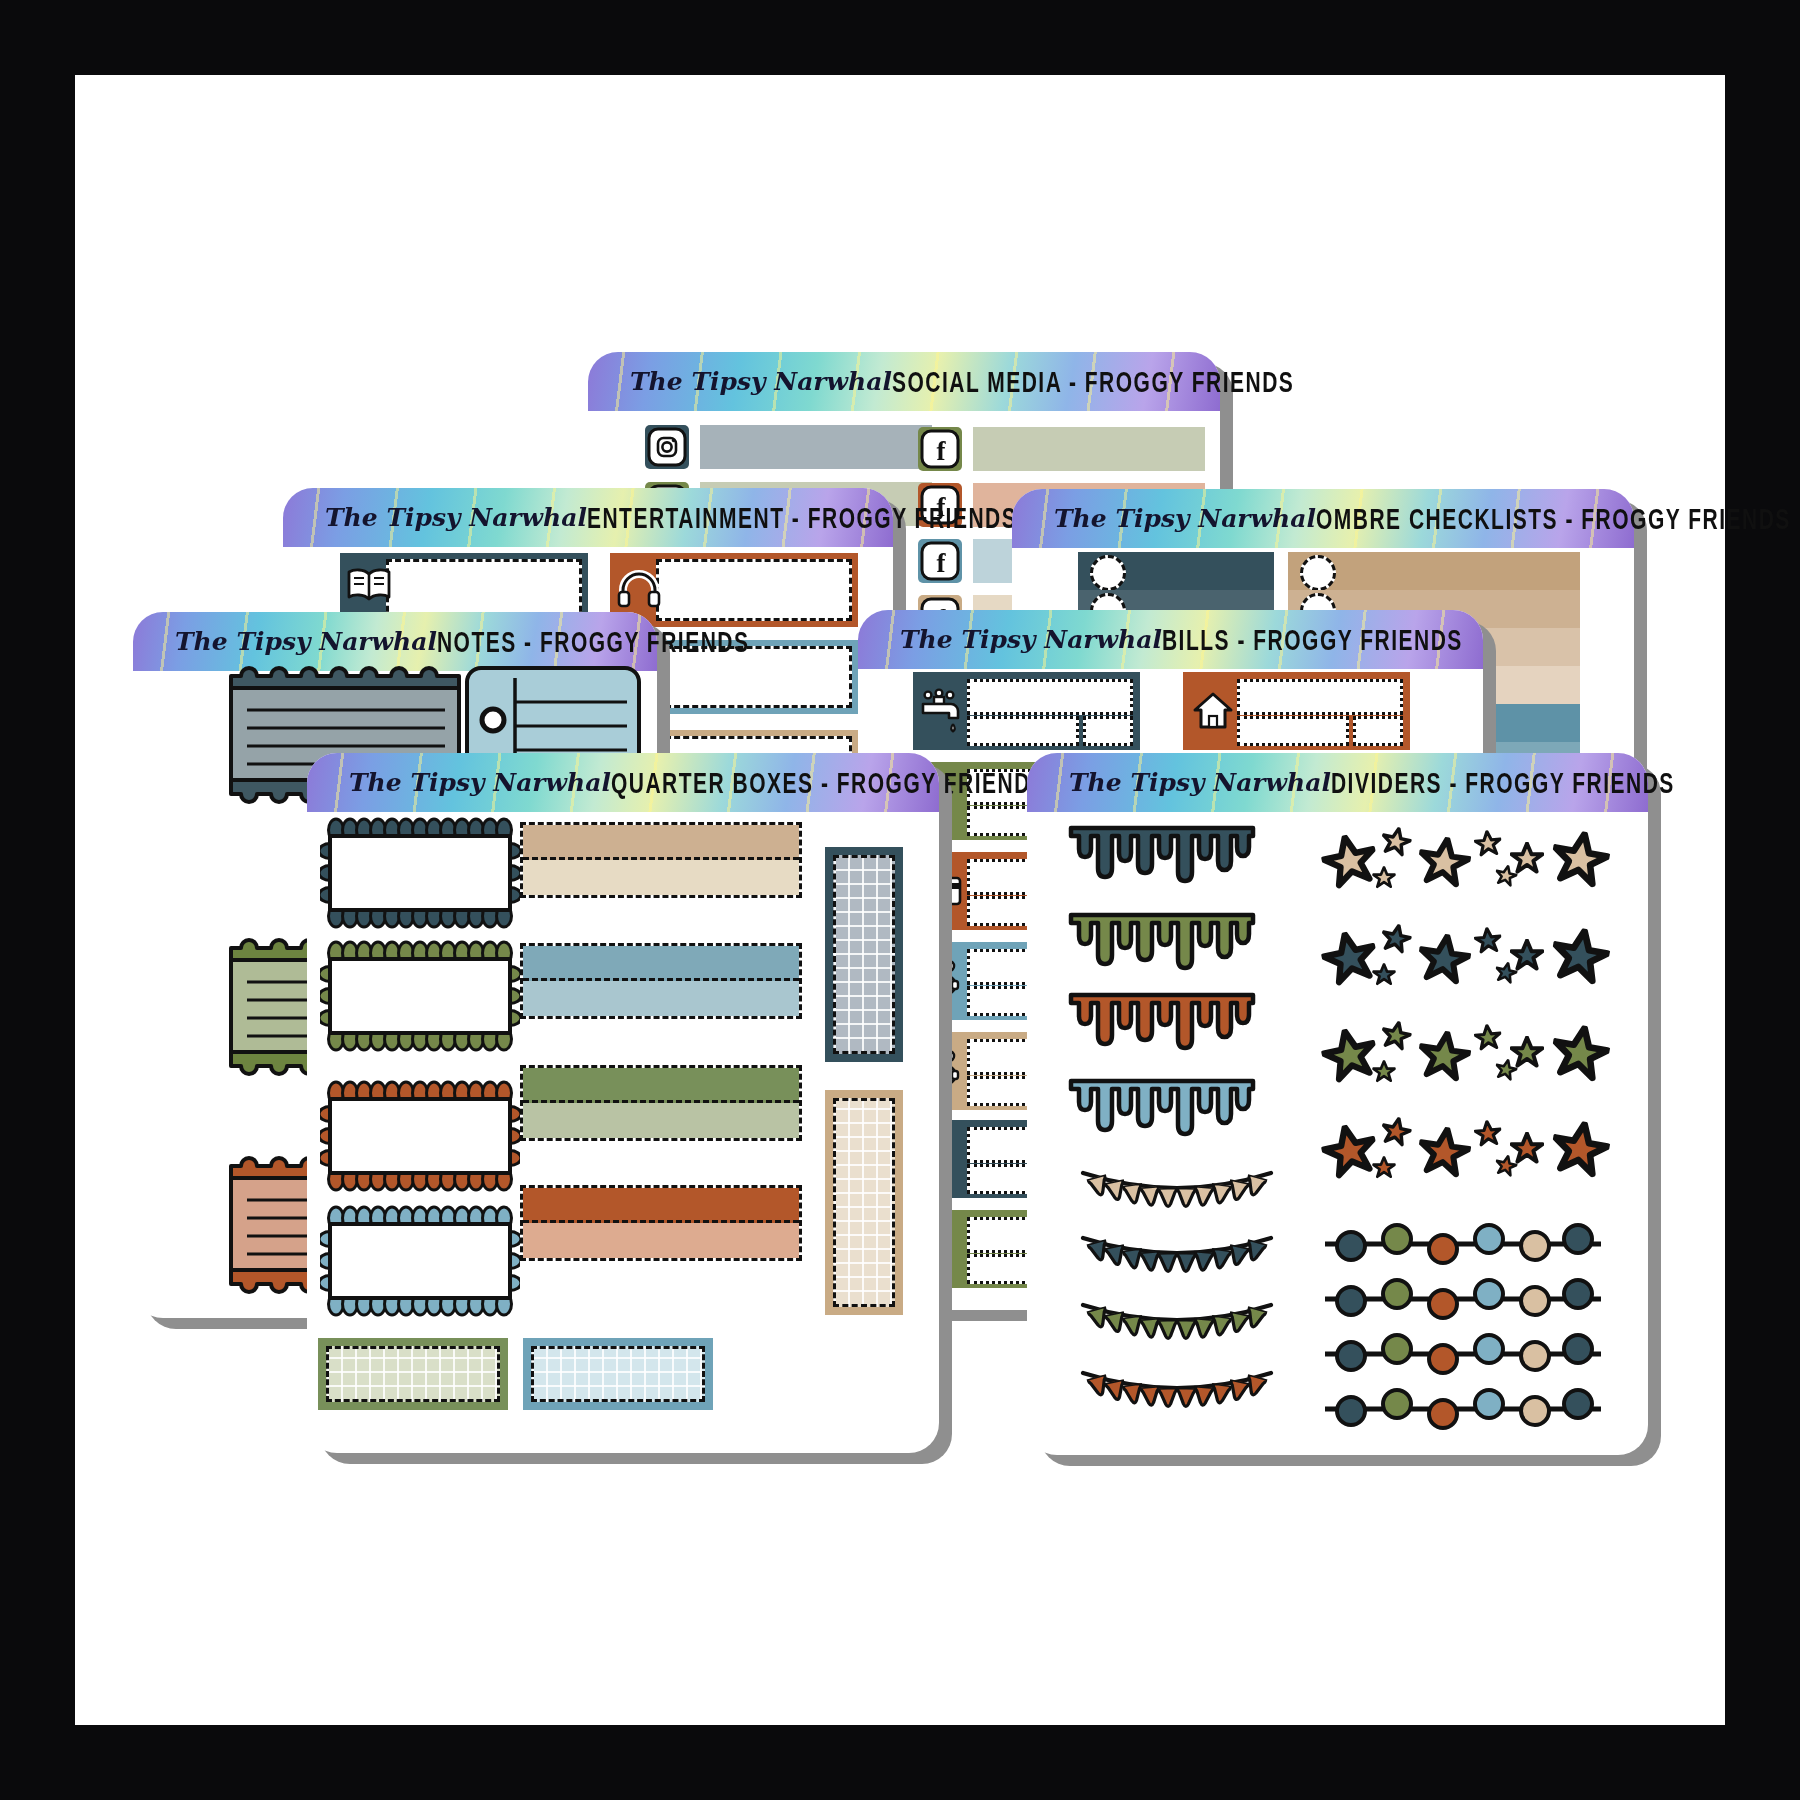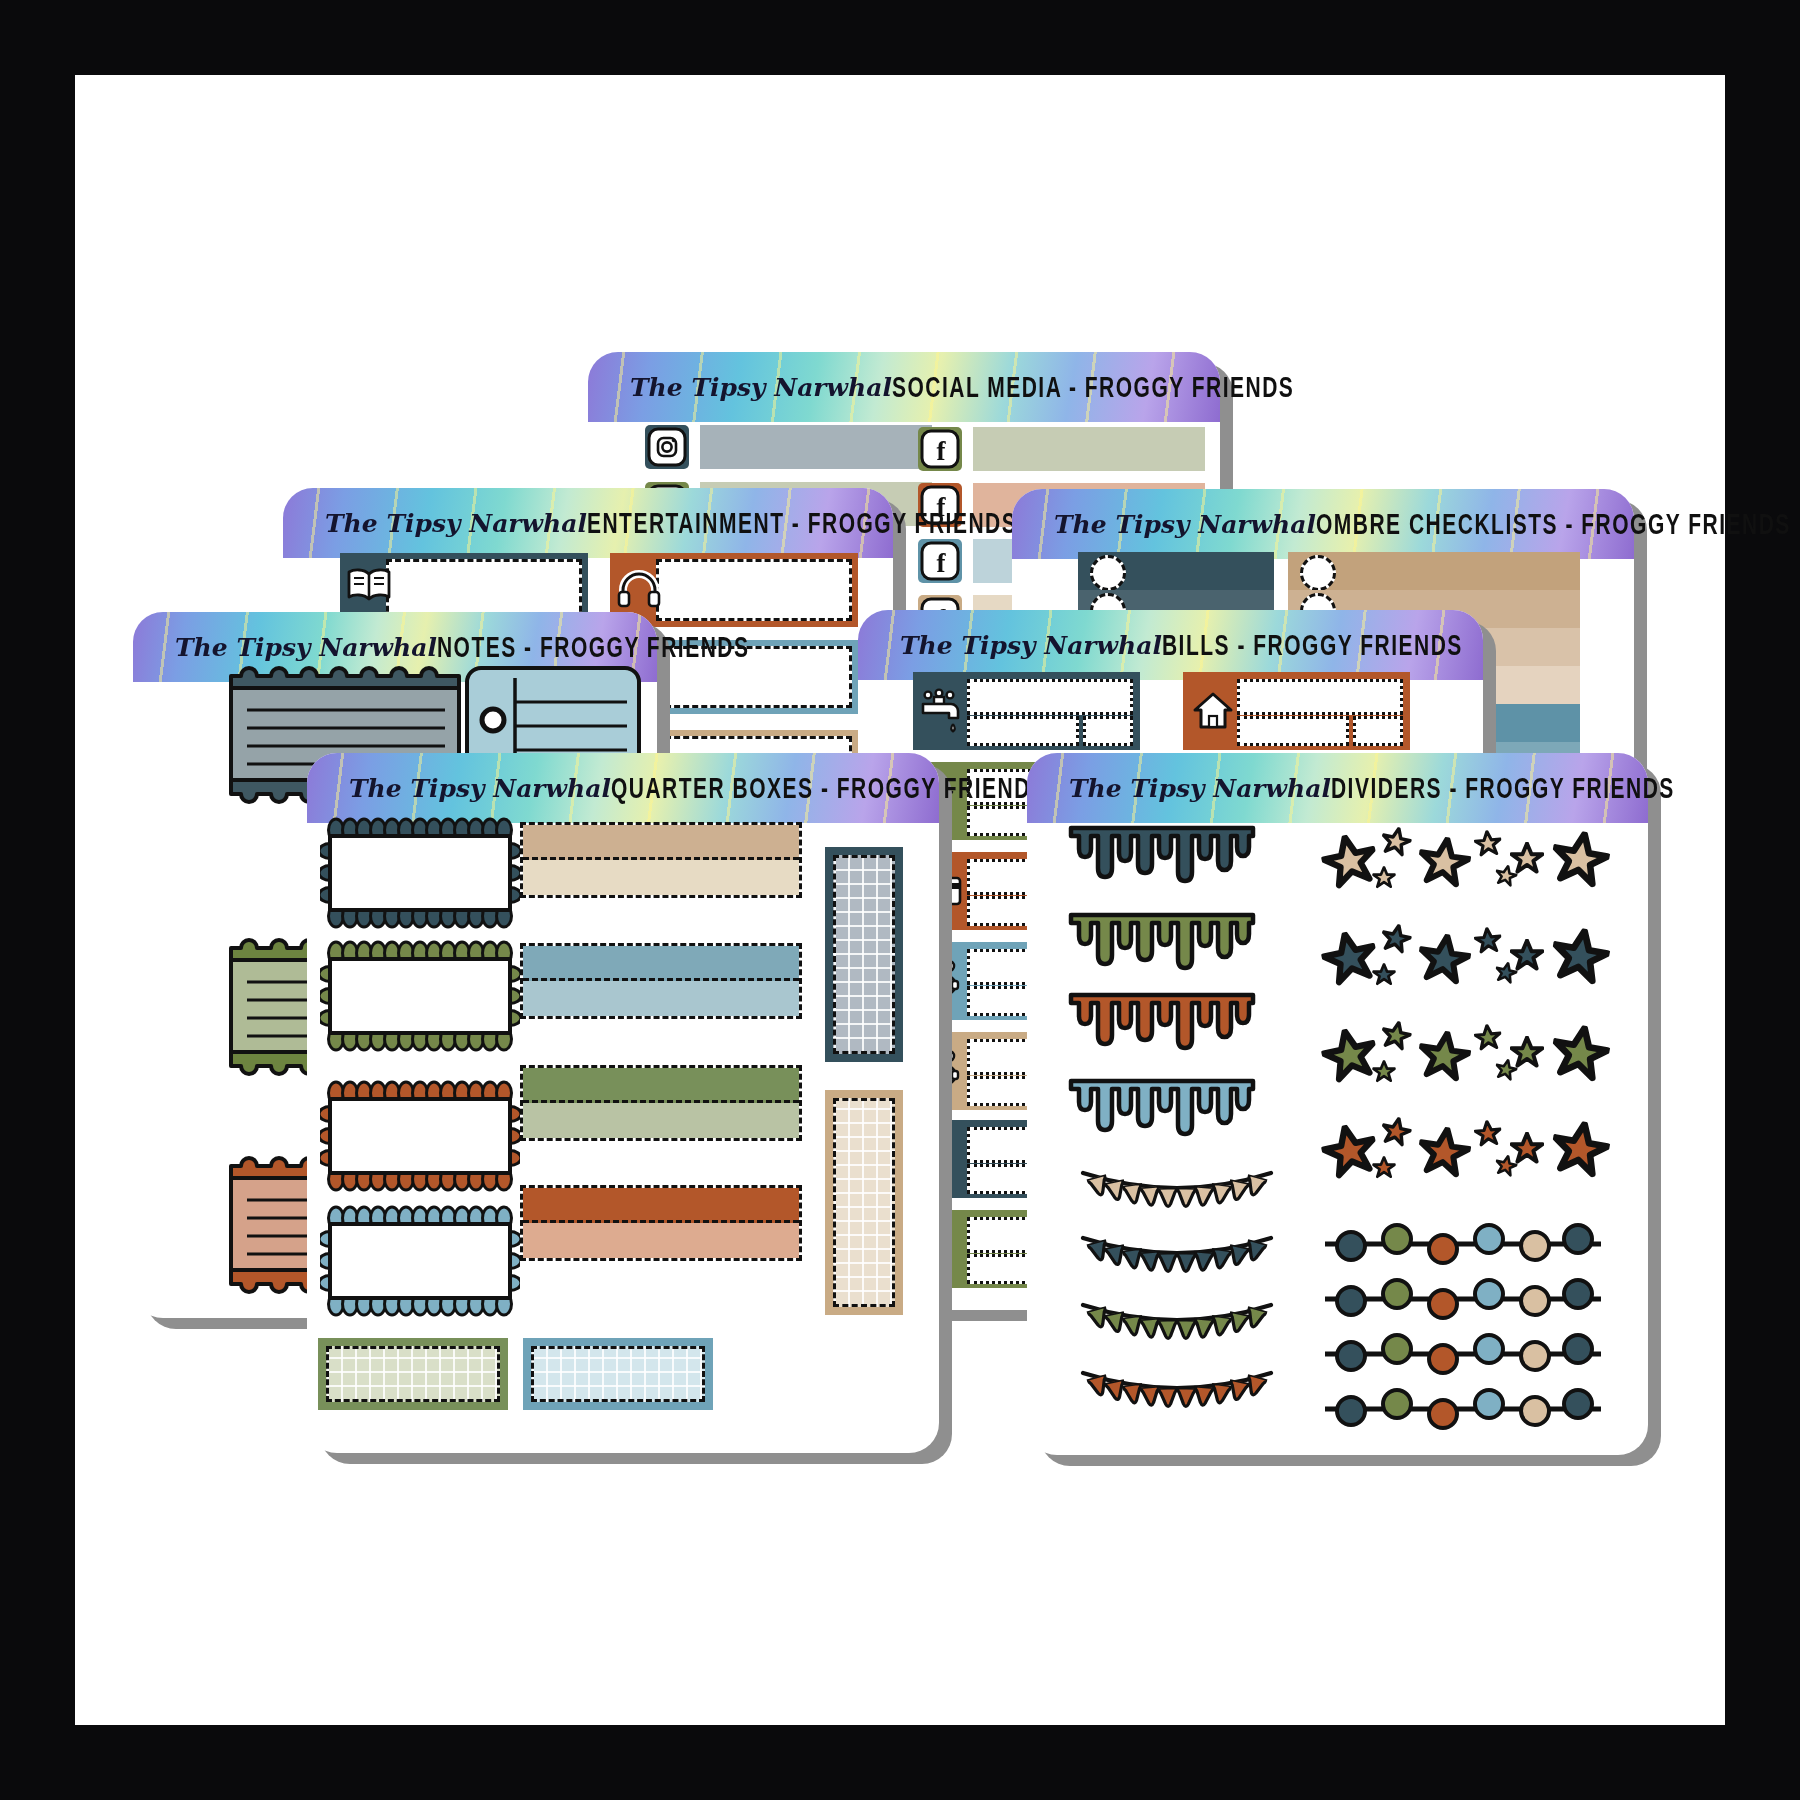--- a/index.html
+++ b/index.html
@@ -2,21 +2,21 @@
 <html><head>
 <meta charset="utf-8">
 <style>
   html,body{margin:0;padding:0;background:#0a0a0c;}
   #canvas{position:relative;width:1800px;height:1800px;background:#0a0a0c;overflow:hidden;
           font-family:"Liberation Sans",sans-serif;}
   #paper{position:absolute;left:75px;top:75px;width:1650px;height:1650px;background:#ffffff;}
 
   .sheet{position:absolute;background:#fff;border-radius:30px;
          box-shadow:13px 11px 0 #8f8f8f;}
-  .band{position:absolute;left:0;top:0;right:0;height:70px;border-radius:30px 30px 0 0;
+  .band{position:absolute;left:0;top:0;right:0;height:59px;border-radius:30px 30px 0 0;
         display:flex;align-items:center;padding:16px 42px;box-sizing:border-box;
         background:
           repeating-linear-gradient(97deg, rgba(255,250,160,0) 0 34px, rgba(255,245,140,.5) 34px 37px, rgba(255,250,160,0) 37px 78px),
           linear-gradient(100deg,#8d79d8 0%,#7b9ee4 10%,#63c3de 24%,#7fd9d0 36%,#c2ead2 46%,#e6f0ae 55%,#9cd9da 66%,#8fb5e8 76%,#b9a4ea 88%,#8e6cd0 100%);}
   .brand{font-family:"DejaVu Serif","Liberation Serif",serif;font-style:italic;font-weight:700;
          font-size:25px;color:#14142e;white-space:nowrap;}
   .stitle{display:inline-block;margin:0 auto;font-weight:700;font-size:21px;letter-spacing:1.5px;
           color:#101010;transform:scaleY(1.4);white-space:nowrap;}
   .abs{position:absolute;}
 

